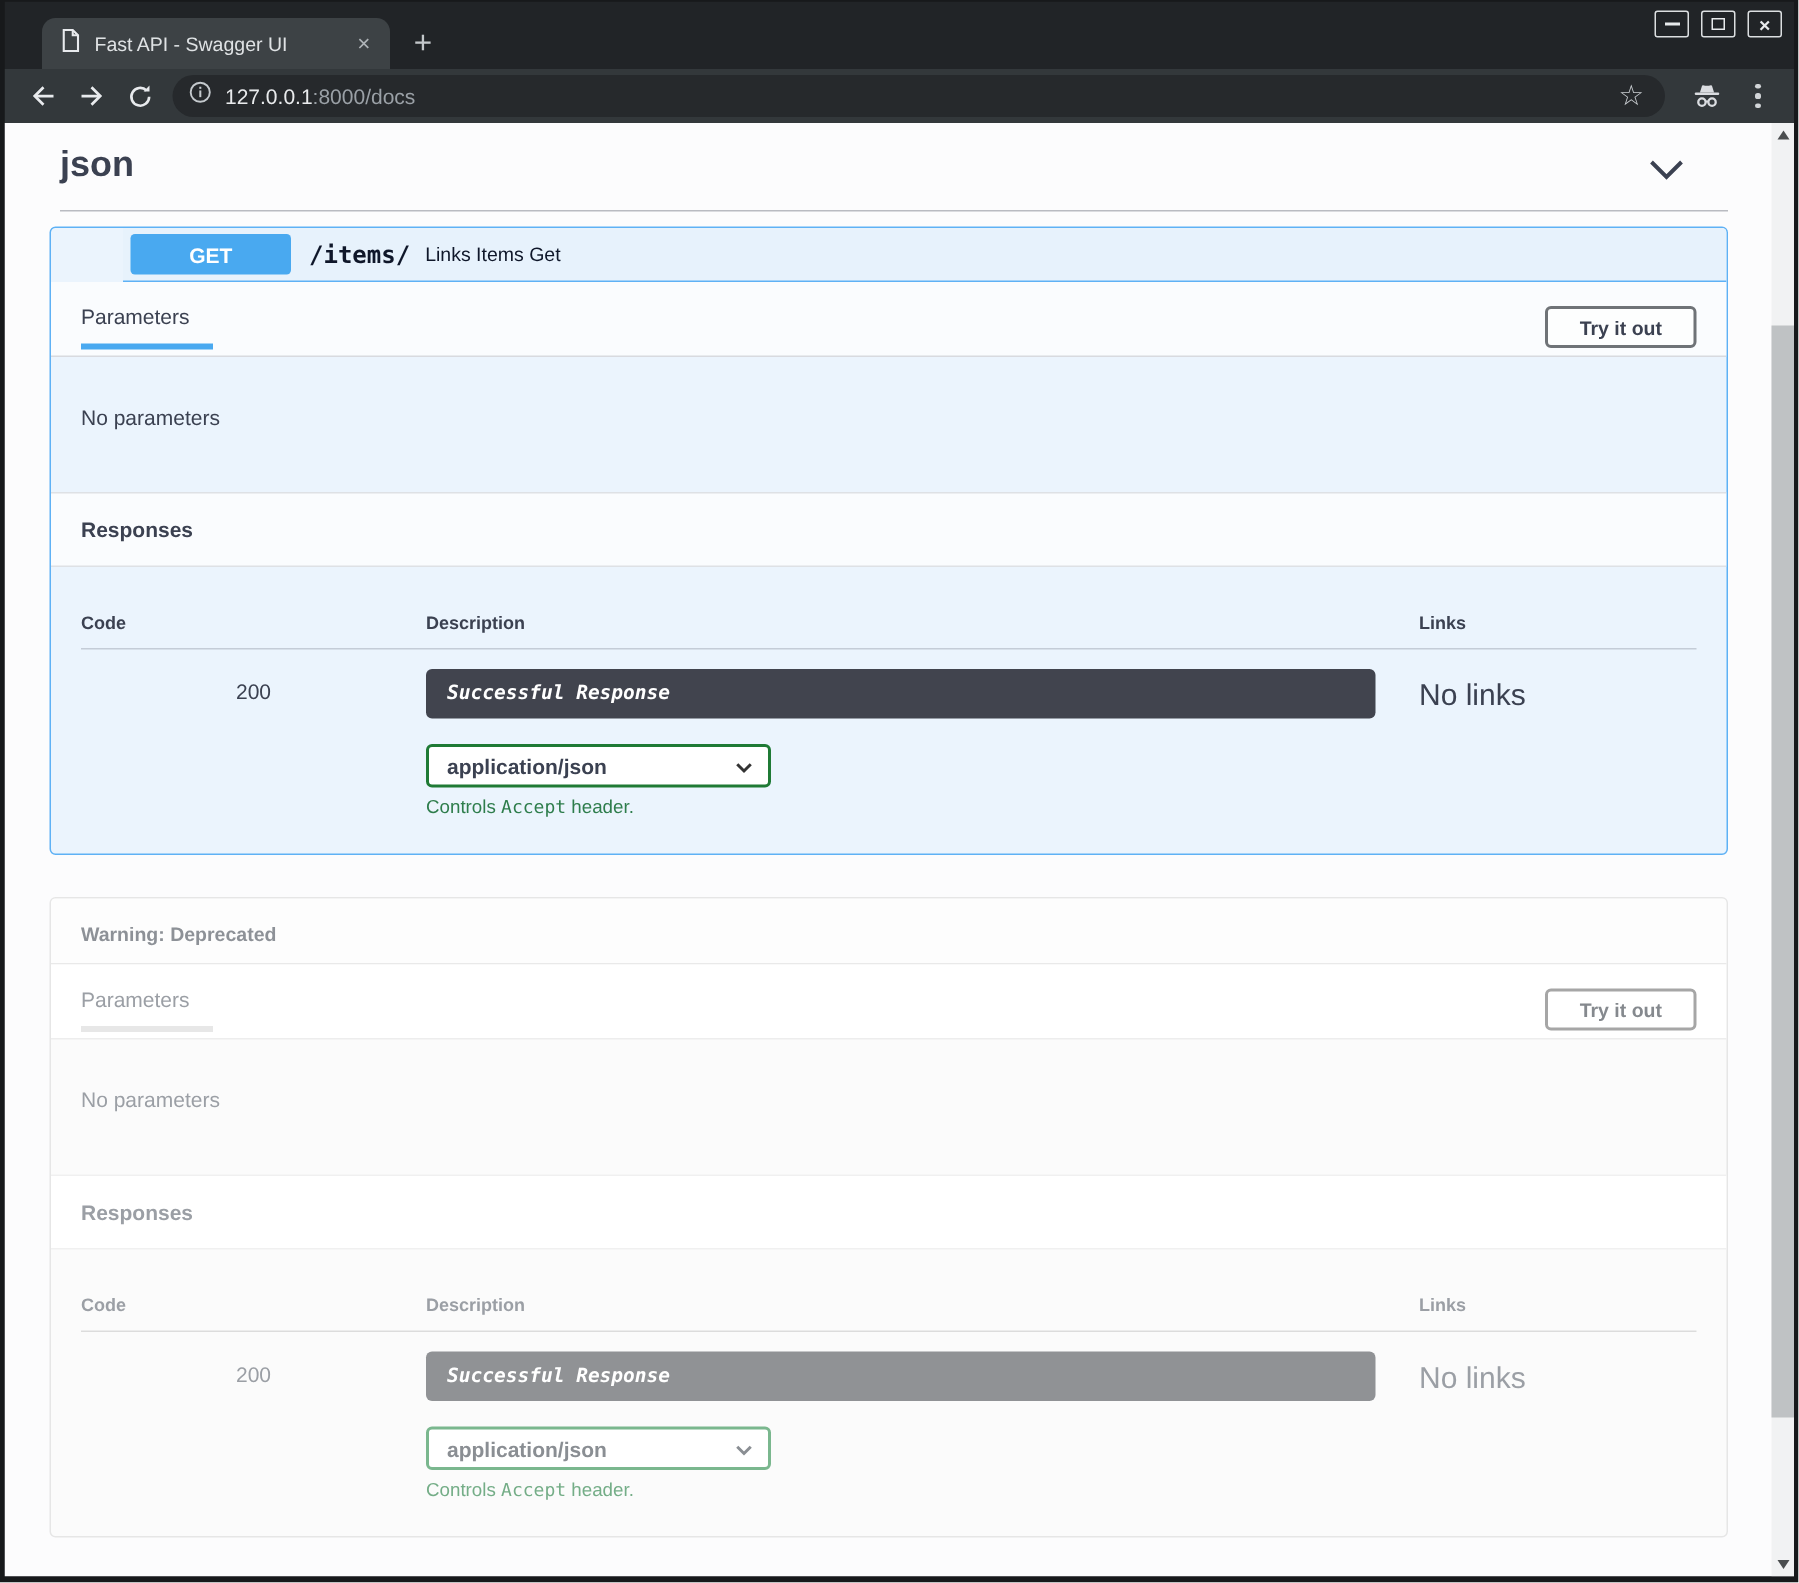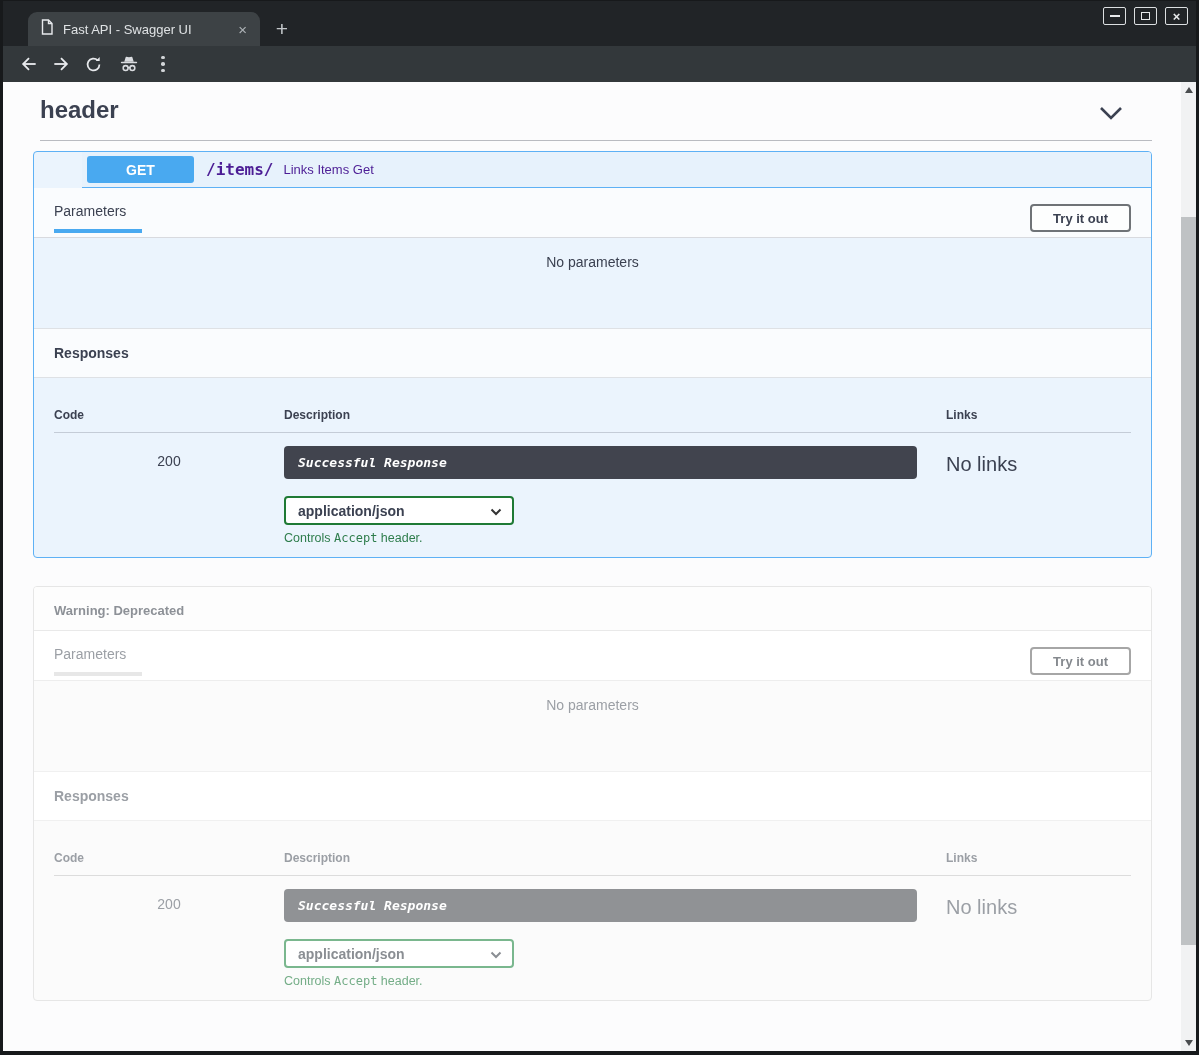--- a/index.html
+++ b/index.html
@@ -52,40 +52,40 @@
   .summary { display:flex; align-items:center; padding:4px 5px;margin-left:48px; }
   .badge { width:107px; height:27px; border-radius:3px; color:#fff; font-weight:700; font-size:14px;
            display:flex; align-items:center; justify-content:center; flex:none; }
   .path { font-family:"DejaVu Sans Mono","Liberation Mono",monospace; font-weight:700; font-size:16px;
           margin:0 10px 0 12px; }
   .opdesc { font-size:13px; }
   .params-head { display:flex; align-items:center; justify-content:space-between; padding:0 20px; height:50px; }
   .ptab { font-size:14px; font-weight:400; padding:15px 16px 10px 0; border-bottom:4px solid transparent; align-self:flex-start; }
   .tryout { height:28px; padding:0 21px; border-radius:4px; background:transparent; font-size:13px; font-weight:700;
             display:flex; align-items:center; margin-top:11px; }
-  .params-body { min-height:90px; padding:16px 20px; font-size:14px;text-align:center; }
+  .params-body { min-height:90px; padding:32px 20px; font-size:14px; }
   .resp-head { height:50px; display:flex; align-items:center; padding:0 20px; font-size:14px; font-weight:700; }
-  .resp-table { padding:30px 20px 12px; }
+  .resp-table { padding:30px 20px 24px; }
   .tbl-head { display:grid; grid-template-columns:230px 662px 1fr; font-size:12px; font-weight:600; padding-bottom:10px; }
   .tbl-row { display:grid; grid-template-columns:230px 662px 1fr; padding-top:13px; }
   .cell-code { font-size:14px; padding-top:7px;text-align:center; }
   .resp-box { width:633px; height:33px; border-radius:4px; color:#fff; display:flex; align-items:center; padding-left:14px;
               font-family:"DejaVu Sans Mono","Liberation Mono",monospace; font-style:italic; font-weight:600; font-size:13px; }
   .media-select { position:relative; width:230px; height:29px; border-radius:4px; background:#fff; margin-top:17px;
                   display:flex; align-items:center; padding-left:12px; font-size:14px; font-weight:700; }
   .media-select svg { position:absolute; right:10px; top:10px; }
   .accept-note { font-size:12.5px; margin-top:6px; }
   .accept-note code { font-family:"DejaVu Sans Mono","Liberation Mono",monospace; font-size:12px; }
   .cell-links { font-size:20px; padding-top:7px; }
 
   
   .op-get { border:1px solid #5eb1f5; background:#ebf4fd; }
   .op-get .summary { background:#e7f2fc; border-bottom:1px solid #5eb1f5; }
   .op-get .badge { background:#49a9f0; }
-  .op-get .path, .op-get .opdesc { color:#4c1d95; }
+  .op-get .path, .op-get .opdesc { color:#0f172a; }
   .op-get .params-head { background:#fafcfe; border-bottom:1px solid rgba(59,65,81,.18); }
   .op-get .ptab { color:#3b4151; border-bottom-color:#49a9f0; }
   .op-get .tryout { border:2px solid #6f7377; color:#3b4151; background:#fdfefe; }
   .op-get .params-body { color:#3b4151; }
   .op-get .resp-head { background:#fafcfe; border-top:1px solid rgba(59,65,81,.14); border-bottom:1px solid rgba(59,65,81,.14); color:#3b4151; }
   .op-get .tbl-head { color:#3b4151; border-bottom:1px solid rgba(59,65,81,.22); }
   .op-get .cell-code, .op-get .cell-links { color:#3b4151; }
   .op-get .resp-box { background:#41444e; }
   .op-get .media-select { border:2px solid #1f7a35; color:#3b4151; }
   .op-get .accept-note { color:#2e7d4c; }
@@ -165,20 +165,31 @@
             <path d="M4 12h14.5" stroke="#e8eaed" stroke-width="2.2" fill="none"></path>
             <path d="M12 5l7 7-7 7" stroke="#e8eaed" stroke-width="2.2" fill="none"></path>
           </svg>
     </span>
     <span class="navbtn">
       <svg width="19" height="19" viewBox="0 0 24 24">
             <path d="M19.5 12a7.5 7.5 0 1 1-2.2-5.3" stroke="#e8eaed" stroke-width="2.2" fill="none"></path>
             <path d="M19.8 2.5v5h-5z" fill="#e8eaed"></path>
           </svg>
     </span>
+    <div class="omnibox">
+      <span>
+        <svg width="17" height="17" viewBox="0 0 24 24">
+              <circle cx="12" cy="12" r="9" fill="none" stroke="#c4c9cd" stroke-width="1.8"></circle>
+              <rect x="11.1" y="10.3" width="1.9" height="6.3" fill="#c4c9cd"></rect>
+              <rect x="11.1" y="6.8" width="1.9" height="2" fill="#c4c9cd"></rect>
+            </svg>
+      </span>
+      <span class="urltext"><span class="url-host">127.0.0.1</span><span class="url-rest">:8000/docs</span></span>
+      <span class="star">☆</span>
+    </div>
     <span class="toolicon">
       <svg width="22" height="20" viewBox="0 0 24 22">
             <path d="M6.8 8.5L8.3 3.6c.1-.4.5-.6.9-.5 1.8.5 3.8.5 5.6 0 .4-.1.8.1.9.5l1.5 4.9z" fill="#dadce0"></path>
             <rect x="3" y="8.5" width="18" height="1.8" rx=".9" fill="#dadce0"></rect>
             <circle cx="8.3" cy="15.5" r="2.7" fill="none" stroke="#dadce0" stroke-width="1.7"></circle>
             <circle cx="15.7" cy="15.5" r="2.7" fill="none" stroke="#dadce0" stroke-width="1.7"></circle>
             <path d="M10.8 15h2.4" stroke="#dadce0" stroke-width="1.5"></path>
           </svg>
     </span>
     <span class="toolicon">
@@ -187,21 +198,21 @@
             <i></i>
             <i></i>
           </span>
     </span>
   </div>
 
   <div class="content">
     <div class="main">
 
       <div class="sect-head">
-        <span class="sect-title">header</span>
+        <span class="sect-title">json</span>
         <span class="sect-chevron">
           <svg width="26" height="18" viewBox="0 0 26 18">
                 <polyline points="3,4 13,14 23,4" fill="none" stroke="#3b4151" stroke-width="2.6"></polyline>
               </svg>
         </span>
       </div>
       <hr class="sect-hr">
 
       <div class="opblock op-get">
         <div class="summary">

